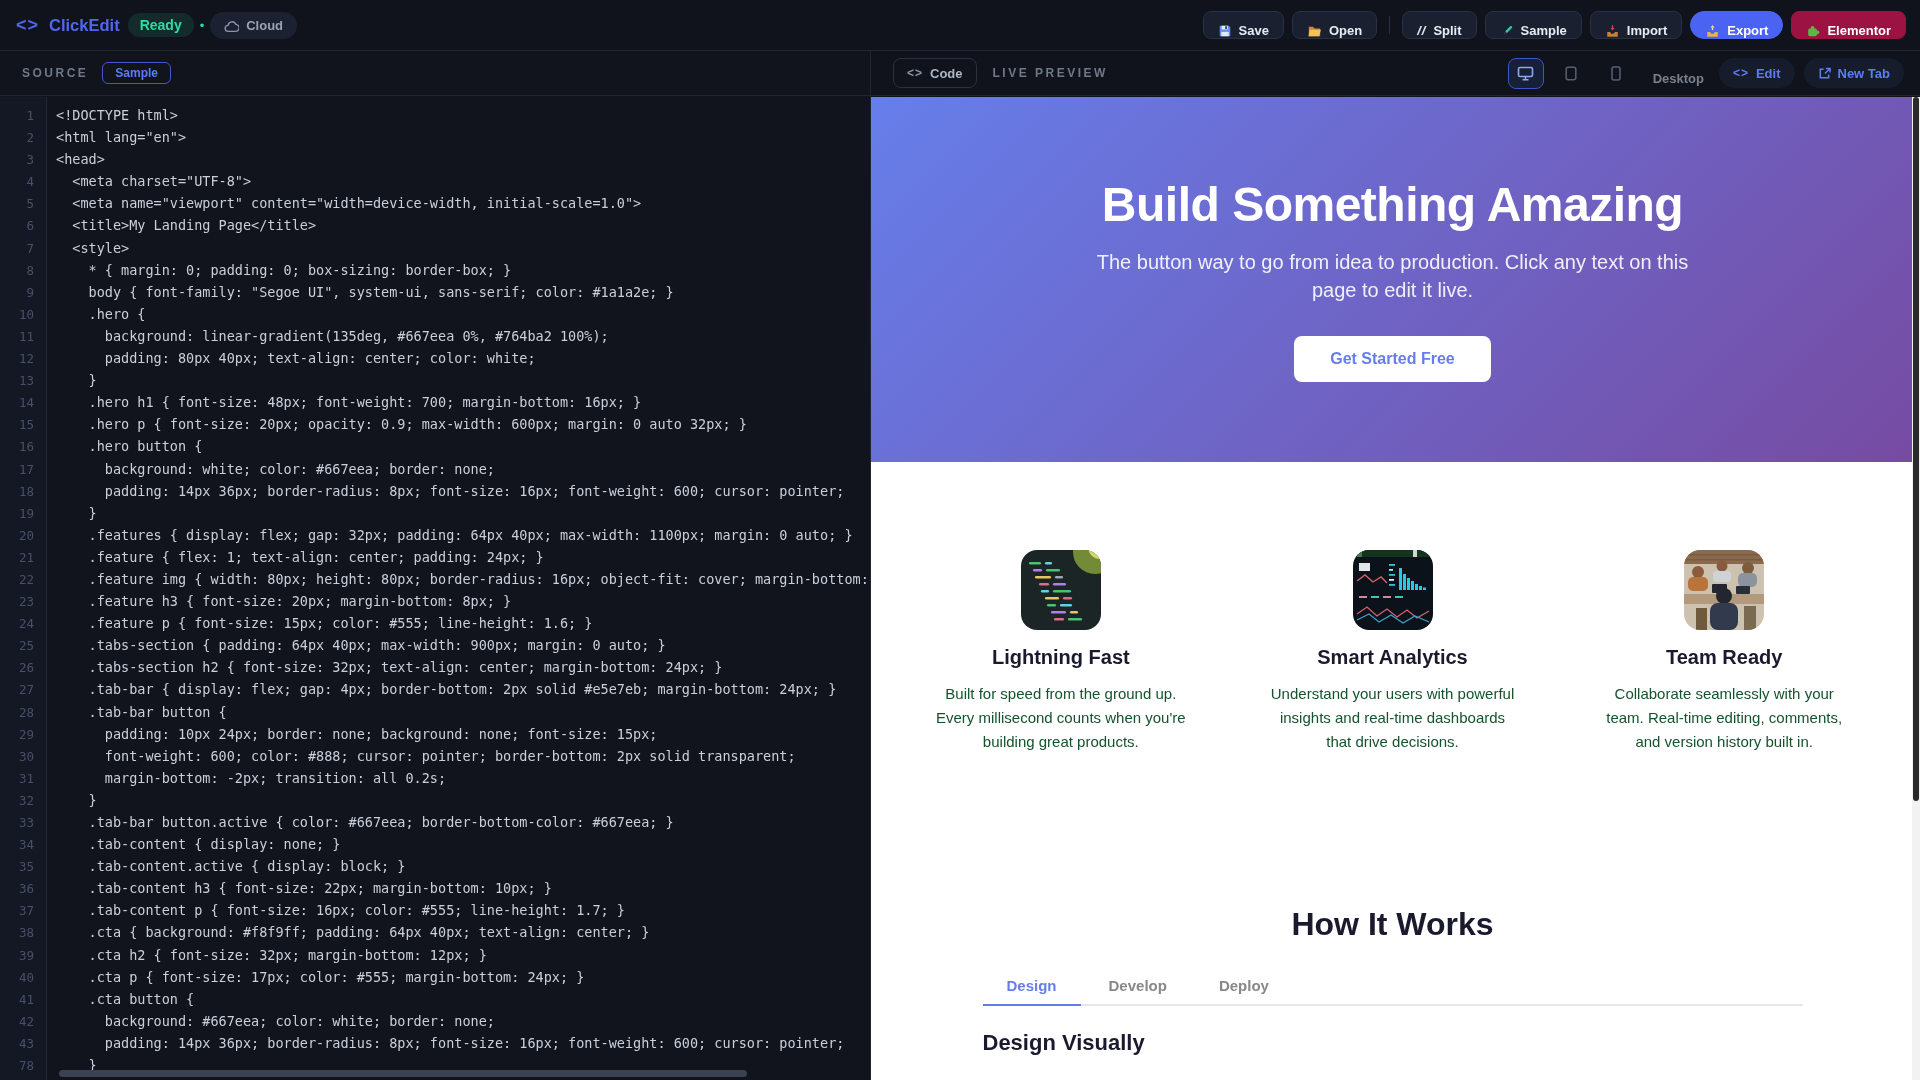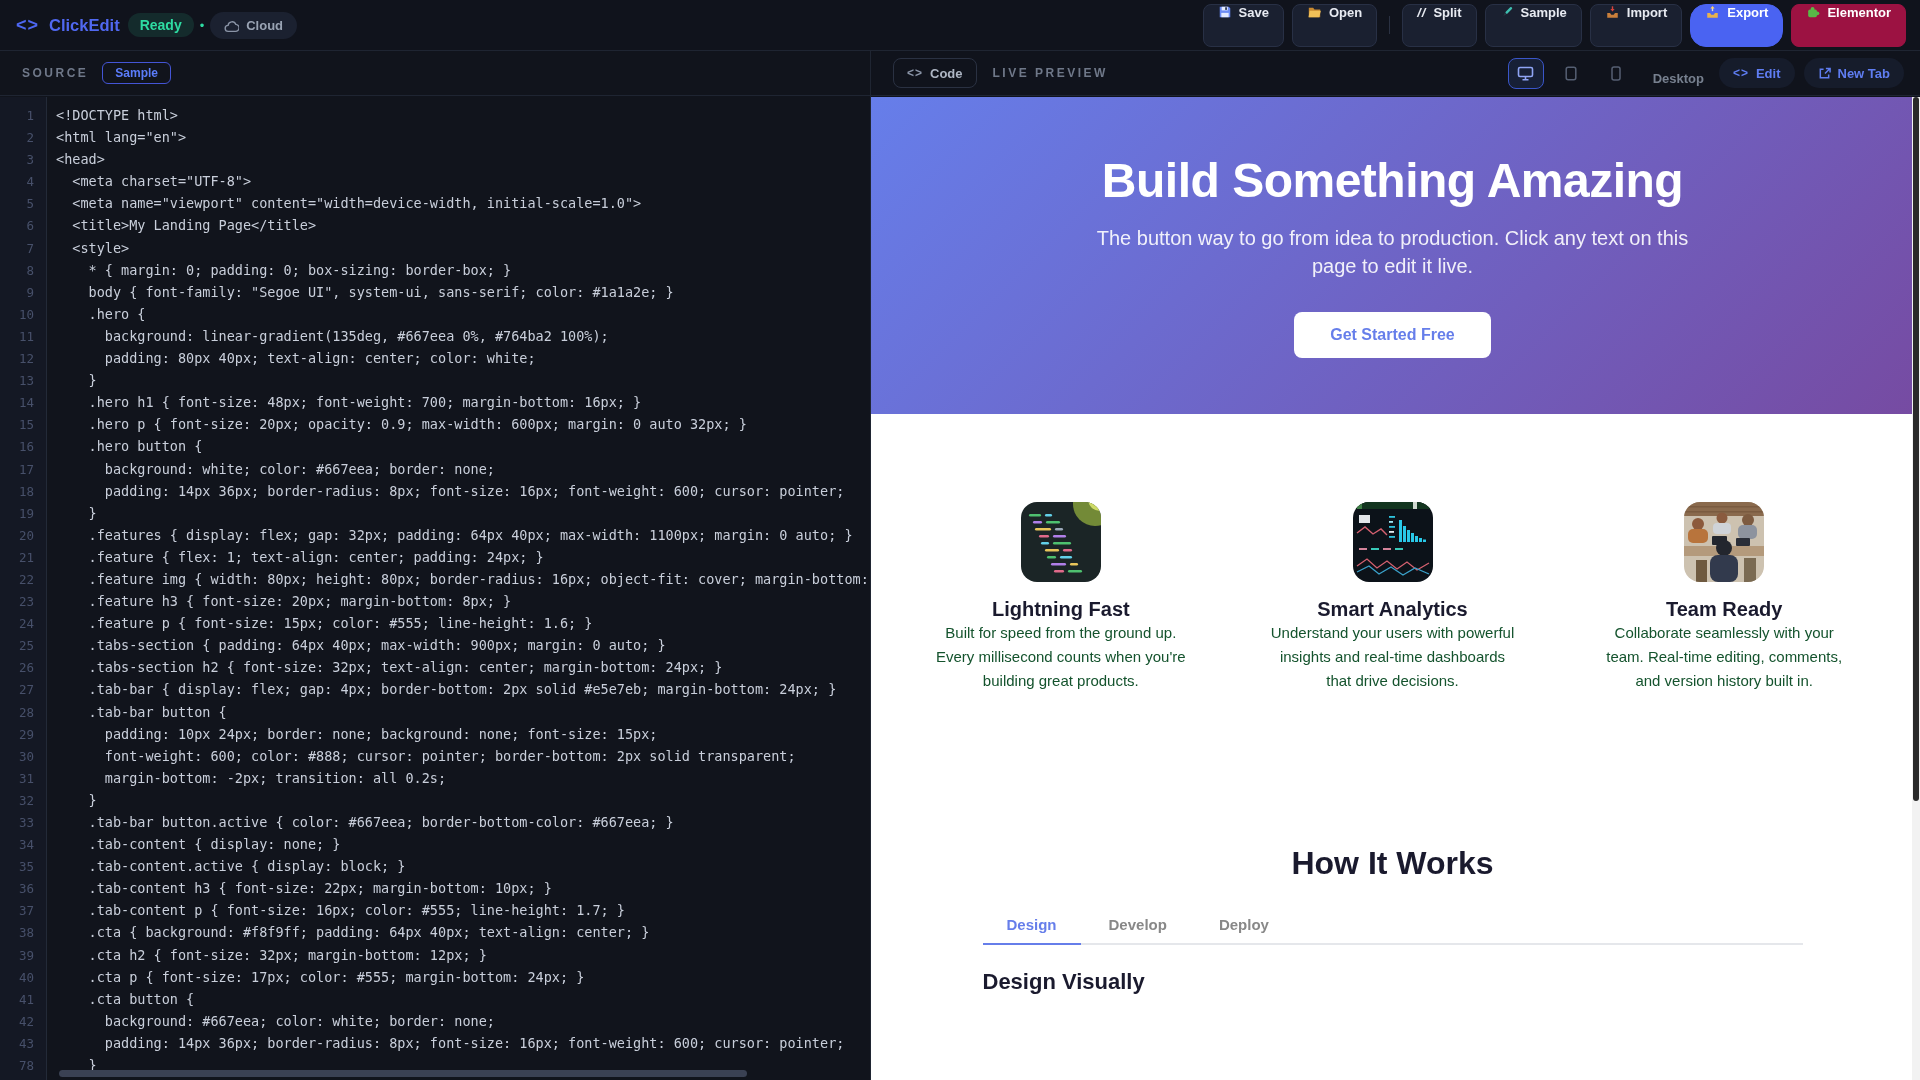--- a/index.html
+++ b/index.html
@@ -8,21 +8,21 @@
 
   
   .topbar { position:absolute; left:0; top:0; width:100%; height:51px; background:#10131c; border-bottom:1px solid #1f2532; display:flex; align-items:center; padding:0 14px 0 16px; }
   .brand { display:flex; align-items:center; gap:10px; }
   .logo-glyph { color:#4d67f2; font-weight:800; font-size:18px; letter-spacing:1px; }
   .app-title { color:#5068f0; font-weight:700; font-size:16.5px; }
   .ready-badge { margin-left:8px; background:rgba(46,219,162,.12); color:#2edba2; font-size:14px; font-weight:700; padding:4px 12px; border-radius:20px; }
   .sep-dot { color:#2edba2; font-size:13px; margin:0 6px; }
   .cloud-pill { display:flex; align-items:flex-end; gap:7px; background:#1b2130; border-radius:16px; padding:6px 14px; color:#99a3b3; font-size:13px; font-weight:600; }
   .tb-right { margin-left:auto; display:flex; align-items:center; gap:8px; }
-  .tb-btn { height:43px; display:flex; align-items:flex-start; gap:7px; padding:0 14px; background:#1a2030; border:1px solid #283045; border-radius:8px; color:#e8ebf2; font-size:13px; font-weight:700; cursor:pointer; }
+  .tb-btn { height:28px; display:flex; align-items:flex-end; gap:7px; padding:0 14px; background:#1a2030; border:1px solid #283045; border-radius:8px; color:#e8ebf2; font-size:13px; font-weight:700; cursor:pointer; }
   .tb-btn.primary { background:#4a63f2; border-color:#4a63f2; color:#fff;border-radius:16px; }
   .tb-btn.crimson { background:#9c1242; border-color:#9c1242; color:#fff; }
   .tb-divider { width:1px; height:18px; background:#2a3142; margin:0 4px; }
   .slashes { font-style:italic; font-weight:800; color:#e8ebf2; font-size:13px; letter-spacing:1px; }
 
   
   .left-pane { position:absolute; left:0; top:51px; width:988px; bottom:0; background:#11141c; }
   .right-pane { position:absolute; left:870px; top:51px; right:0; bottom:0; background:#10131c; border-left:1px solid #1f2532; }
   .pane-head { height:45px; border-bottom:1px solid #1f2532; display:flex; align-items:center; padding:0 16px 0 22px; }
   .pane-label { color:#6f7889; font-size:12px; font-weight:700; letter-spacing:2.5px; }
@@ -45,29 +45,29 @@
   .lp-label { margin-left:16px; color:#6f7889; font-size:12px; font-weight:700; letter-spacing:2.5px; }
   .ph-right { margin-left:auto; display:flex; align-items:center; gap:9px; padding-right:0px; }
   .dev-btn { width:36px; height:31px; display:flex; align-items:center; justify-content:center; border-radius:8px; cursor:pointer; }
   .dev-btn.active { background:#172036; border:1px solid #3a56c9; }
   .device-label { color:#77808f; font-size:13px; font-weight:600; margin:11px 6px 0 10px; }
   .mini-pill { display:flex; align-items:center; gap:7px; background:#161c2b; border-radius:15px; height:30px; padding:0 14px; color:#5f7df2; font-size:13px; font-weight:700; cursor:pointer; }
 
   
   .preview { position:absolute; left:0; right:0; top:46px; bottom:0; background:#ffffff; overflow:hidden; }
   .pv-inner { width:1043px; color:#1a1a2e; }
-  .pv-hero { background:linear-gradient(135deg,#667eea 0%,#764ba2 100%); padding:56px 40px; text-align:center; color:#fff; }
+  .pv-hero { background:linear-gradient(135deg,#667eea 0%,#764ba2 100%); padding:80px 40px; text-align:center; color:#fff; }
   .pv-hero h1 { font-size:48px; font-weight:700; margin-bottom:16px; letter-spacing:-0.5px; }
   .pv-hero p { font-size:20px; opacity:.9; max-width:600px; margin:0 auto 32px; line-height:1.4; }
   .pv-cta-btn { background:#fff; color:#667eea; border:none; padding:14px 36px; border-radius:8px; font-size:16px; font-weight:700; cursor:pointer; font-family:"Liberation Sans",sans-serif; }
   .pv-features { display:flex; gap:32px; padding:64px 40px; max-width:1100px; margin:0 auto; }
   .pv-feature { flex:1; text-align:center; padding:24px; }
   .pv-img { width:80px; height:80px; border-radius:16px; overflow:hidden; margin:0 auto 16px; }
   .pv-img svg { display:block; }
-  .pv-feature h3 { font-size:20px; margin-bottom:0; color:#1a1a2e; font-weight:700; }
+  .pv-feature h3 { font-size:20px; margin-bottom:13px; color:#1a1a2e; font-weight:700; }
   .pv-feature p { font-size:15px; color:#14532d; line-height:1.6; }
   .pv-tabs { padding:64px 40px 0; max-width:900px; margin:0 auto; }
   .pv-tabs h2 { font-size:32px; text-align:center; margin-bottom:24px; color:#1a1a2e; font-weight:700; }
   .pv-tabbar { display:flex; gap:4px; border-bottom:2px solid #e5e7eb; margin-bottom:24px; }
   .pv-tab { padding:10px 24px; border:none; background:none; font-size:15px; font-weight:700; color:#888; cursor:pointer; border-bottom:2px solid transparent; margin-bottom:-2px; font-family:"Liberation Sans",sans-serif; }
   .pv-tab.active { color:#667eea; border-bottom-color:#667eea; }
   .pv-content h3 { font-size:22px; color:#1a1a2e; font-weight:700; }
   .pv-scrollbar { position:absolute; right:0; top:0; bottom:0; width:8px; background:#f2f2f2; }
   .pv-thumb { position:absolute; right:1px; top:0; width:6px; height:704px; background:#2a2a2a; border-radius:3px; }
 </style>

